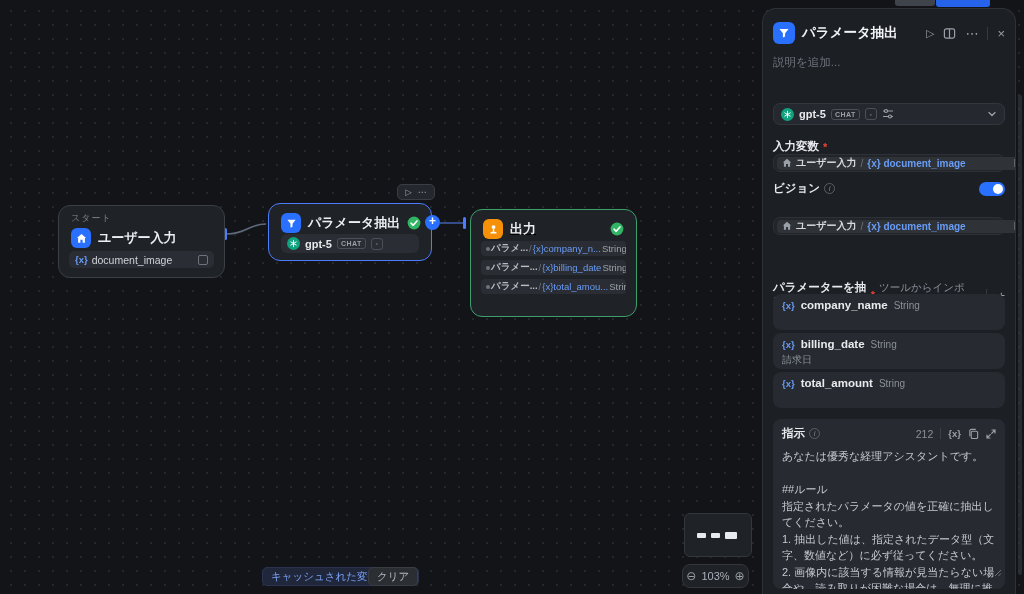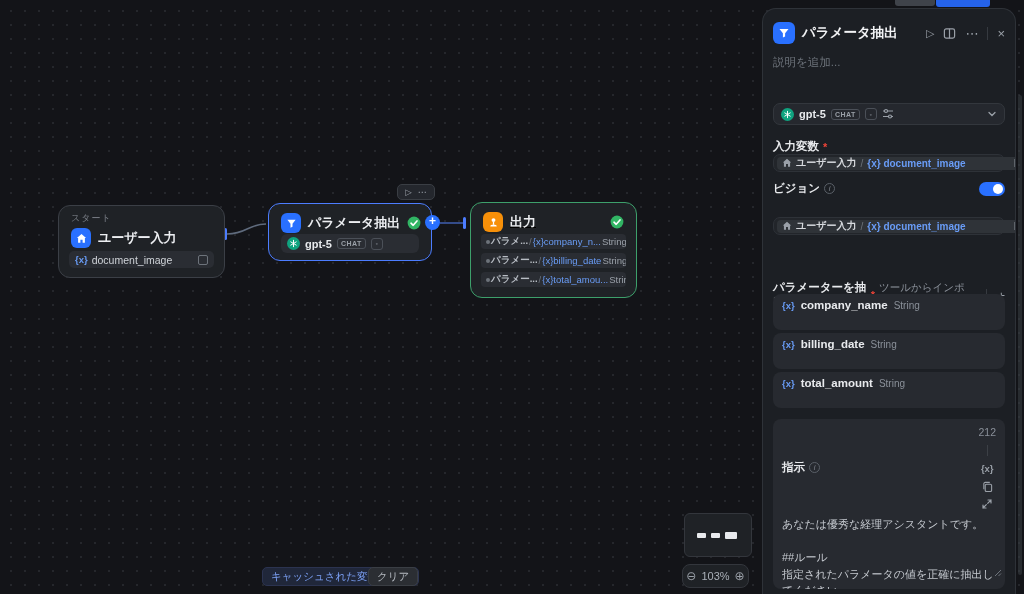--- a/index.html
+++ b/index.html
@@ -37,21 +37,21 @@
   .chat-badge { font-size:7px; font-weight:bold; letter-spacing:.5px; color:#9aa0a8; border:1px solid #4b5058; border-radius:3px; padding:1px 3px; }
   .tool-mini { width:12px; height:12px; border:1px solid #4b5058; border-radius:3px; display:flex; align-items:center; justify-content:center; color:#9aa0a8; font-size:7px; }
 
   .hover-toolbar { position:absolute; left:397px; top:184px; width:38px; height:16px; background:#24272d;
     border:1px solid #3a3e44; border-radius:5px; display:flex; align-items:center; justify-content:center; gap:6px;
     color:#9aa0a8; font-size:9px; line-height:1; }
 
   .plus-port { position:absolute; left:425px; top:215px; width:15px; height:15px; border-radius:50%;
     background:#2970ff; color:#fff; font-size:12px; line-height:13px; text-align:center; font-weight:bold; }
 
-  #node-output { left:470px; top:202px; width:167px; height:96px; border:1.5px solid #3da06b;text-decoration:underline; }
+  #node-output { left:470px; top:209px; width:167px; height:108px; border:1.5px solid #3da06b;text-decoration:underline; }
   #node-output .node-title { margin-top:9px; }
   .out-rows { position:absolute; left:10px; right:10px; top:31px; display:flex; flex-direction:column; gap:4px; }
   .out-row { height:15px; background:#2a2d33; border-radius:4px; display:flex; align-items:center; gap:1px; padding:0 5px; font-size:9.5px; white-space:nowrap; overflow:hidden; }
   .out-dot { width:4px; height:4px; border-radius:50%; background:#6d737b; flex:0 0 auto; }
   .out-src { color:#b8bdc4; font-weight:bold; }
   .out-sep { color:#6d737b; }
   .out-var { color:#699cf6; }
   .out-type { margin-left:auto; color:#9aa0a8; }
 
   .port-bar { position:absolute; width:3px; height:12px; background:#4c7dff; border-radius:2px; }
@@ -134,21 +134,21 @@
 
   .param-card { height:36px; background:#272a30; border-radius:8px; padding:5px 9px; }
   #param-card-0 { top:285px; } #param-card-1 { top:324px; } #param-card-2 { top:363px; }
   .pc-top { display:flex; align-items:baseline; gap:6px; }
   .pc-name { font-size:11.5px; font-weight:bold; color:#e8eaed; }
   .pc-type { font-size:10px; color:#8a9099; }
   .pc-desc { font-size:10px; color:#8a9099; margin-top:3px; }
 
   .instruction { top:410px; height:170px; background:#272a30; border-radius:8px; padding:7px 9px; overflow:hidden; }
   .ins-head { display:flex; align-items:center; gap:4px; }
-  .ins-actions { margin-left:auto; display:flex; align-items:center; gap:7px; color:#9aa0a8;flex-direction:column; }
+  .ins-actions { margin-left:auto; display:flex; align-items:center; gap:7px; color:#9aa0a8; }
   .ins-count { font-size:10.5px; color:#8a9099; }
   .ins-vx { font-size:9.5px; font-weight:bold; color:#9aa0a8; }
   .ins-body { margin-top:7px; font-size:11px; line-height:16.5px; color:#c6cad0; white-space:pre-wrap; }
   .resize-handle { position:absolute; right:13px; bottom:17px; }
 
   svg { display:block; }
 </style>
 </head>
 <body>
 
@@ -382,20 +382,21 @@
         <span class="pc-name">company_name</span>
         <span class="pc-type">String</span>
       </div>
     </div>
     <div class="p-abs param-card" id="param-card-1">
       <div class="pc-top">
         <span class="vx">{x}</span>
         <span class="pc-name">billing_date</span>
         <span class="pc-type">String</span>
       </div>
+      <div class="pc-desc">請求日</div>
     </div>
     <div class="p-abs param-card" id="param-card-2">
       <div class="pc-top">
         <span class="vx">{x}</span>
         <span class="pc-name">total_amount</span>
         <span class="pc-type">String</span>
       </div>
     </div>
 
     <div class="p-abs instruction">

